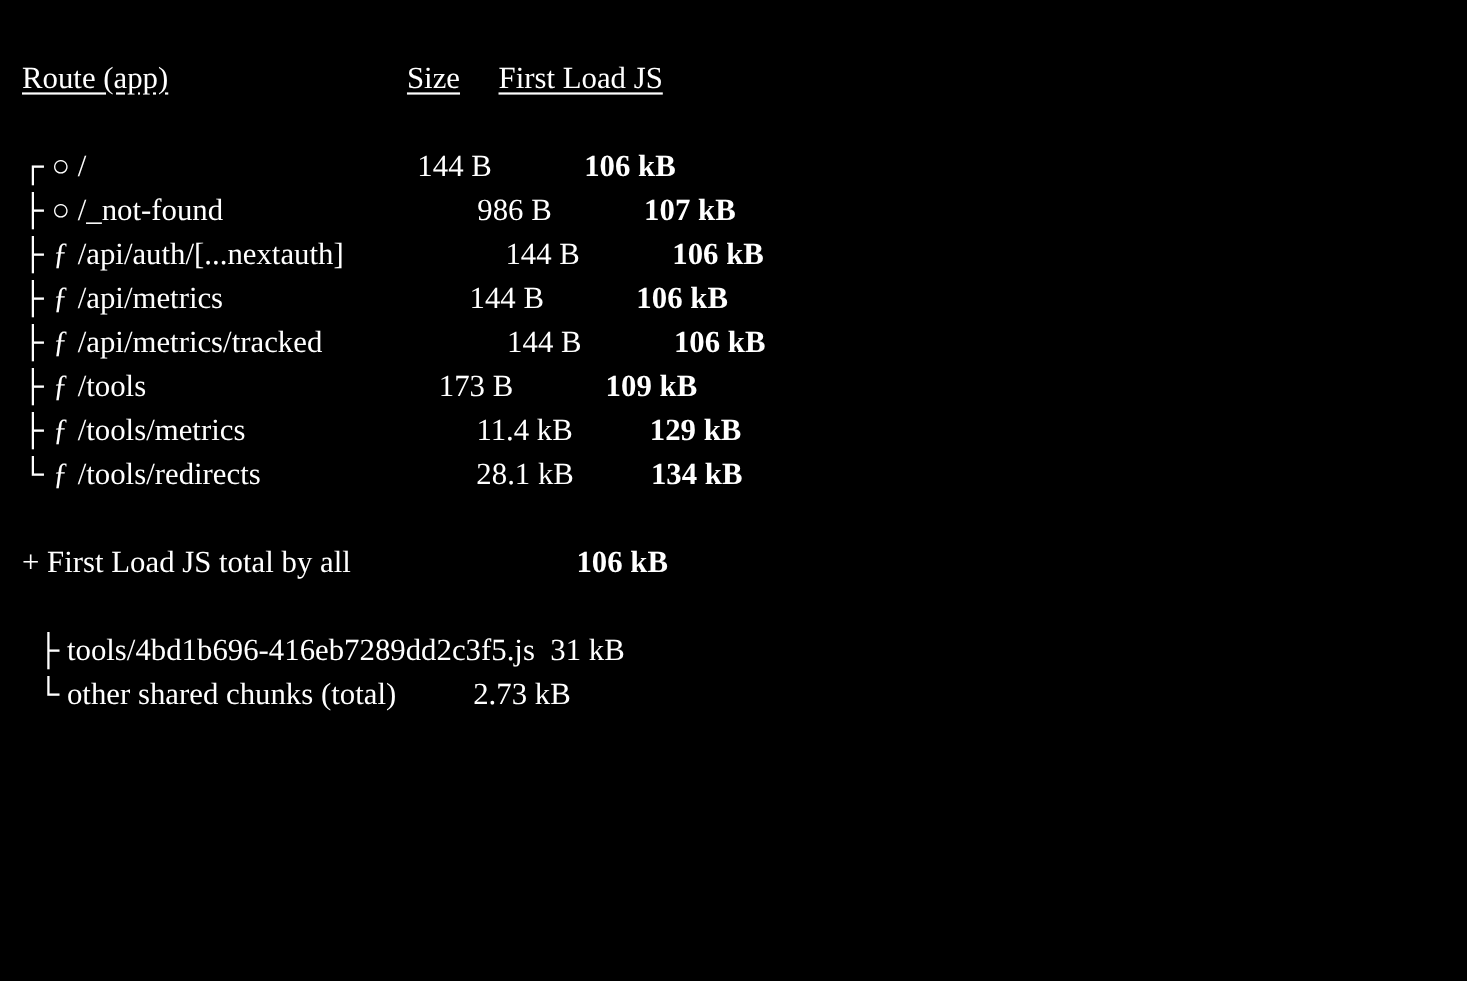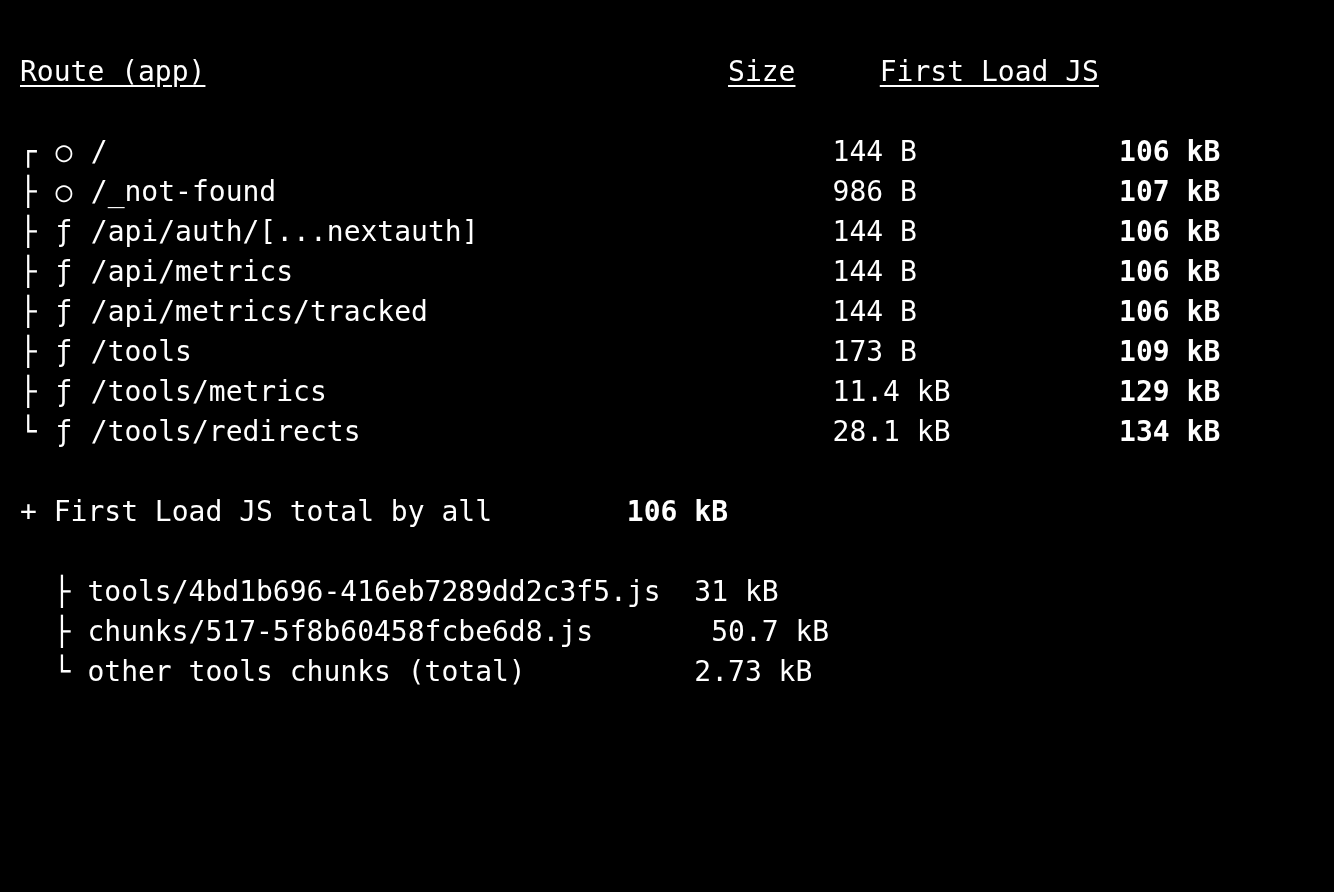--- a/index.html
+++ b/index.html
@@ -13,33 +13,33 @@
     font-size: 28px;
     line-height: 40px;
     font-weight: 400;
   }
   .term {
     padding: 12px 20px 12px 20px;
     white-space: pre;
   }
   .bold { font-weight: 700; }
   .underline { text-decoration: underline; text-underline-offset: 4px; }
-  .row { display: block; }
+  .row { display: block; font-family: Liberation Serif, serif; }
   .icon { display: inline-block; width: 1.2ch; text-align: center; }
   .pad-route-short { display: inline-block; width: 36ch; }
   .col-size { display: inline-block; width: 11ch; text-align: left; }
 </style>
 </head>
 <body>
 
 <div class="term">
 <div class="row"><span class="underline">Route (app)</span><span>                               </span><span class="underline">Size</span><span>     </span><span class="underline">First Load JS</span></div>
 <div id="routes-container"><div class="row"><span>┌ </span><span class="icon">○</span><span> </span><span>/                                           </span><span>144 B     </span><span class="bold">       106 kB</span></div><div class="row"><span>├ </span><span class="icon">○</span><span> </span><span>/_not-found                                 </span><span>986 B     </span><span class="bold">       107 kB</span></div><div class="row"><span>├ </span><span class="icon">ƒ</span><span> </span><span>/api/auth/[...nextauth]                     </span><span>144 B     </span><span class="bold">       106 kB</span></div><div class="row"><span>├ </span><span class="icon">ƒ</span><span> </span><span>/api/metrics                                </span><span>144 B     </span><span class="bold">       106 kB</span></div><div class="row"><span>├ </span><span class="icon">ƒ</span><span> </span><span>/api/metrics/tracked                        </span><span>144 B     </span><span class="bold">       106 kB</span></div><div class="row"><span>├ </span><span class="icon">ƒ</span><span> </span><span>/tools                                      </span><span>173 B     </span><span class="bold">       109 kB</span></div><div class="row"><span>├ </span><span class="icon">ƒ</span><span> </span><span>/tools/metrics                              </span><span>11.4 kB   </span><span class="bold">       129 kB</span></div><div class="row"><span>└ </span><span class="icon">ƒ</span><span> </span><span>/tools/redirects                            </span><span>28.1 kB   </span><span class="bold">       134 kB</span></div></div>
 <div class="row"><span class="pad-route-short">+ First Load JS total by all</span><span class="col-size bold">106 kB</span></div>
-<div id="chunks-container"><div class="row"><span>  ├ </span><span>tools/4bd1b696-416eb7289dd2c3f5.js </span><span> </span><span>31 kB</span></div><div class="row"><span>  ├ </span><span>chunks/517-5f8b60458fcbe6d8.js      </span><span> </span><span>50.7 kB</span></div><div class="row"><span>  └ </span><span>other tools chunks (total)         </span><span> </span><span>2.73 kB</span></div></div>
+<div id="chunks-container"><div class="row"><span>  ├ </span><span>tools/4bd1b696-416eb7289dd2c3f5.js </span><span> </span><span>31 kB</span></div><div class="row"><span>  └ </span><span>other shared chunks (total)         </span><span> </span><span>2.73 kB</span></div></div>
 <div class="row">&nbsp;</div>
 <div class="row">&nbsp;</div>
 
 
 
 
 
 </div>
 
 </body></html>

